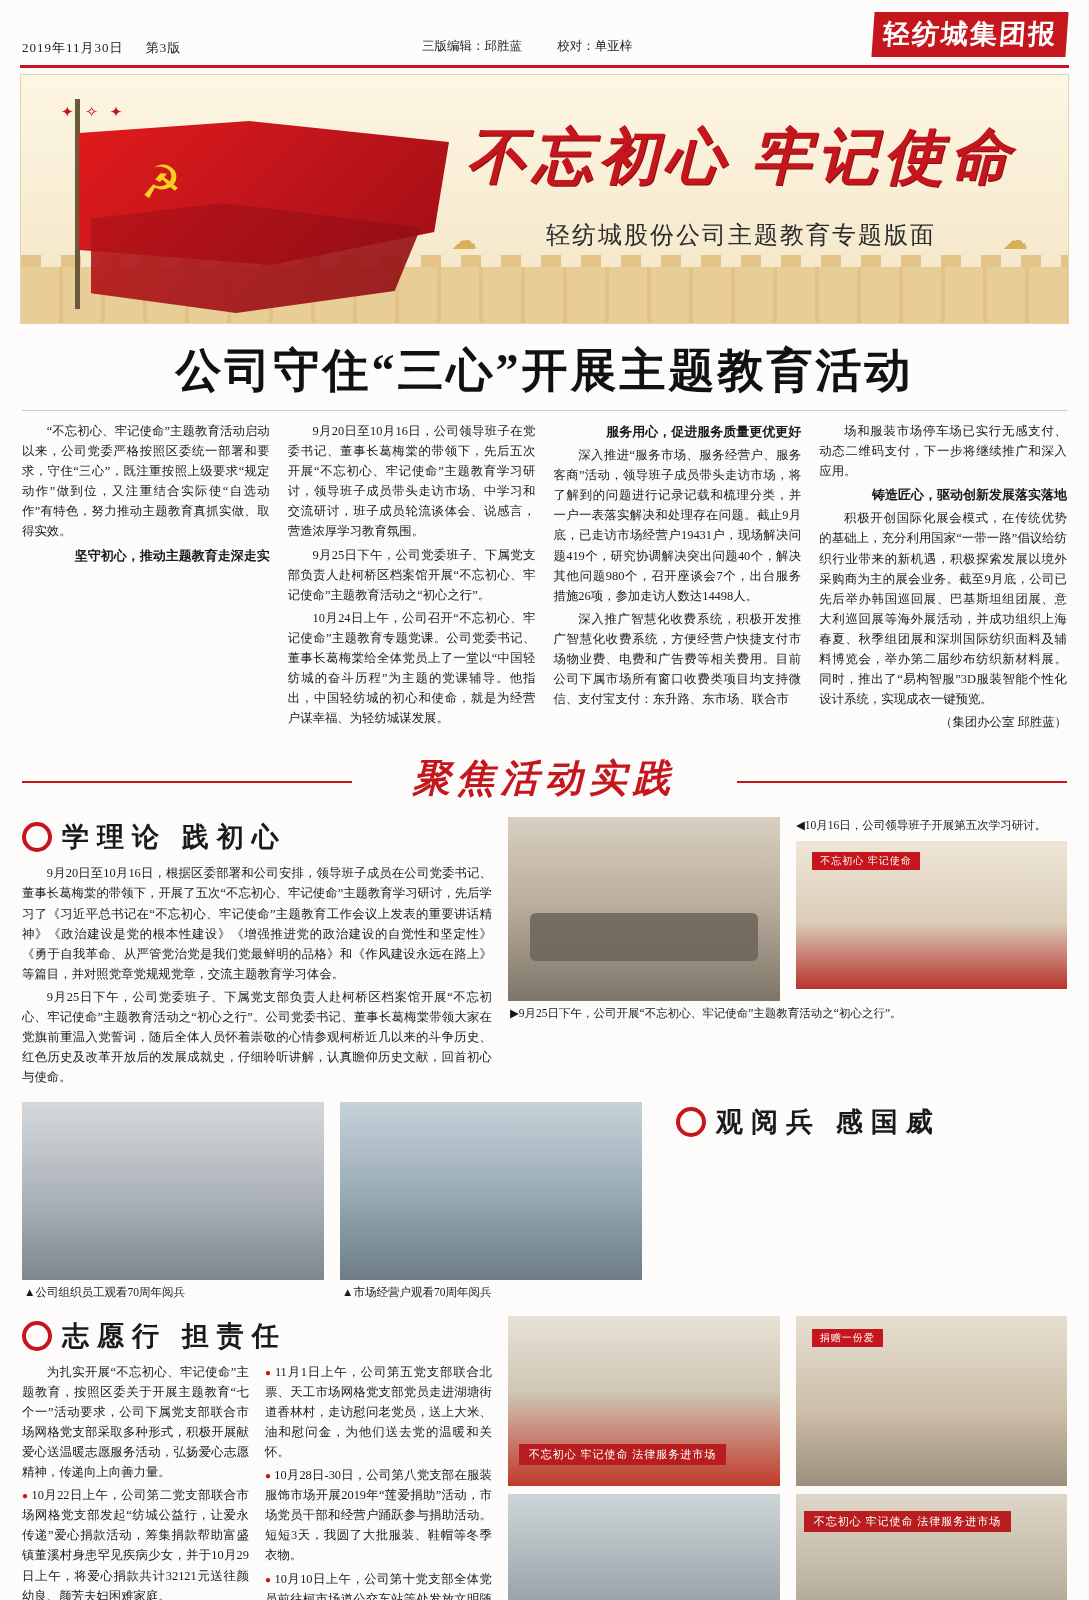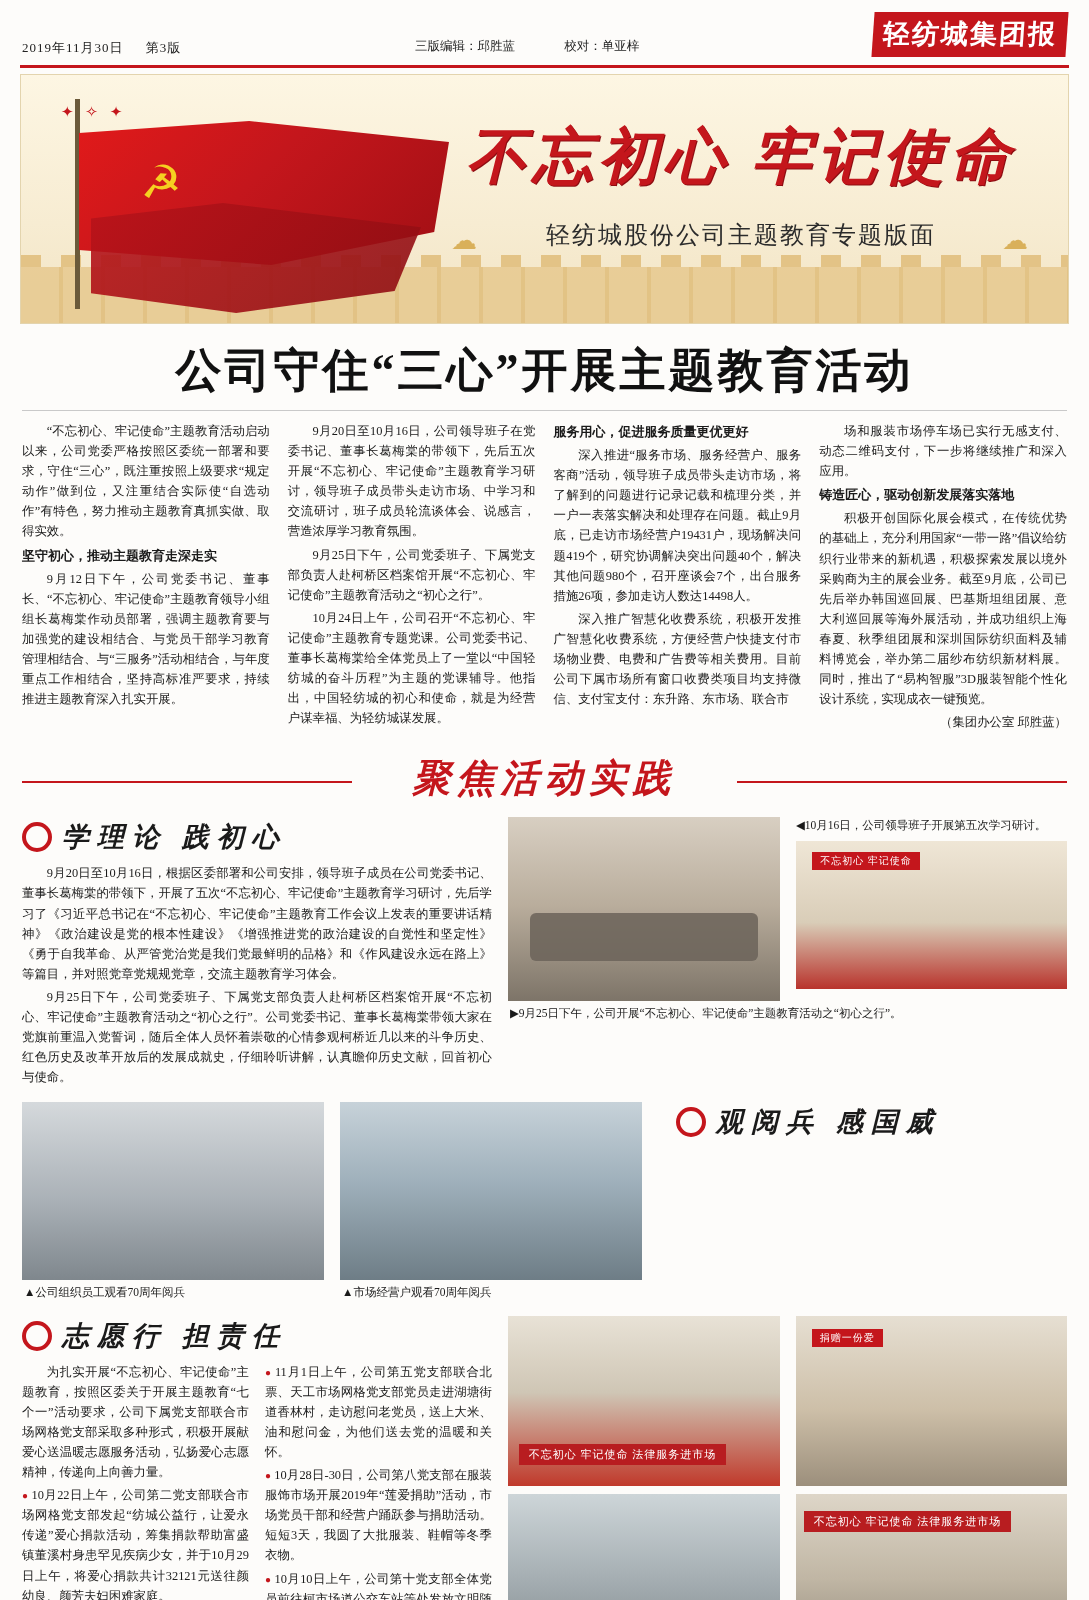--- a/index.html
+++ b/index.html
@@ -17,21 +17,21 @@
   }
   
   .masthead{
     display:flex;align-items:flex-end;justify-content:space-between;
     padding:12px 22px 6px 22px;
     box-sizing:border-box;
   }
   .mh-left{font-size:13px;color:#222;letter-spacing:1px;}
   .mh-left .issue{margin-left:18px;}
   .mh-mid{font-size:12.5px;color:#222;flex:1;text-align:center;padding-bottom:2px;}
-  .mh-mid span{margin:0 23px;}
+  .mh-mid span{margin:0 16px;}
   .mh-right{
     font-family:"Liberation Serif",serif;
     font-size:27px;font-weight:bold;color:#ffffff;
     background:#c4161c;
     padding:4px 10px 5px 10px;
     letter-spacing:2px;
     white-space:nowrap;
     transform:skewX(-4deg);
   }
   .rule-top{height:3px;background:#c4161c;margin:2px 20px 0 20px;}
@@ -93,42 +93,42 @@
     color:#111;
   }
   .rule-thin{height:1px;background:#c9c9c9;margin:8px 22px;}
   
   .cols4{
     display:flex;gap:18px;margin:10px 22px 0 22px;
   }
   .cols4 .col{flex:1;font-size:12.4px;line-height:1.62;text-align:justify;}
   .cols4 p{margin:0 0 3px 0;text-indent:2em;}
   .subhead{
-    text-align:left;font-weight:bold;font-size:13px;margin:5px 0 3px 0;
+    text-align:right;font-weight:bold;font-size:13px;margin:5px 0 3px 0;
     text-indent:0 !important;
   }
   .sign{text-align:right;text-indent:0 !important;margin-top:4px;}
   
   .sec-wrap{margin:18px 22px 0 22px;position:relative;height:58px;}
   .sec-wrap:before{content:"";position:absolute;left:0;top:28px;width:330px;height:2px;background:#c4161c;}
   .sec-wrap:after{content:"";position:absolute;right:0;top:28px;width:330px;height:2px;background:#c4161c;}
   .sec-title{
     position:absolute;left:0;right:0;top:0;text-align:center;
     font-size:38px;font-weight:bold;color:#c4161c;letter-spacing:6px;
     font-style:italic;
   }
   
   .block{margin:6px 22px 0 22px;}
   .rowflex{display:flex;gap:16px;}
   .hdg{display:flex;align-items:center;gap:10px;margin:2px 0 8px 0;}
   .hdg .ring{
     width:22px;height:22px;border:4px solid #c4161c;border-radius:50%;
     display:inline-block;
   }
-  .hdg .txt{font-size:27px;font-weight:bold;letter-spacing:8px;font-style:italic;}
+  .hdg .txt{font-size:27px;font-weight:bold;letter-spacing:8px;}
   .body-txt{font-size:12.4px;line-height:1.62;text-align:justify;}
   .body-txt p{margin:0 0 3px 0;text-indent:2em;}
   .cap{font-size:11.5px;margin:4px 2px 0 2px;line-height:1.5;}
   
   .ph{background:#cfd6dc;position:relative;overflow:hidden;}
   .ph.meeting{background:linear-gradient(180deg,#d8cfc2 0%,#b9ad9c 48%,#7d7468 100%);}
   .ph.meeting:after{
     content:"";position:absolute;left:8%;top:52%;width:84%;height:26%;
     background:#6b6359;border-radius:6px;opacity:.85;
   }
@@ -183,21 +183,20 @@
     <div class="bannersub">轻纺城股份公司主题教育专题版面</div>
   </div>
 
   <div class="headline">公司守住“三心”开展主题教育活动</div>
   <div class="rule-thin"></div>
 
   <div class="cols4">
     <div class="col">
       <p>“不忘初心、牢记使命”主题教育活动启动以来，公司党委严格按照区委统一部署和要求，守住“三心”，既注重按照上级要求“规定动作”做到位，又注重结合实际使“自选动作”有特色，努力推动主题教育真抓实做、取得实效。</p>
       <p class="subhead">坚守初心，推动主题教育走深走实</p>
-      <p>9月12日下午，公司党委书记、董事长、“不忘初心、牢记使命”主题教育领导小组组长葛梅棠作动员部署，强调主题教育要与加强党的建设相结合、与党员干部学习教育管理相结合、与“三服务”活动相结合，与年度重点工作相结合，坚持高标准严要求，持续推进主题教育深入扎实开展。</p>
     </div>
     <div class="col">
       <p>9月20日至10月16日，公司领导班子在党委书记、董事长葛梅棠的带领下，先后五次开展“不忘初心、牢记使命”主题教育学习研讨，领导班子成员带头走访市场、中学习和交流研讨，班子成员轮流谈体会、说感言，营造浓厚学习教育氛围。</p>
       <p>9月25日下午，公司党委班子、下属党支部负责人赴柯桥区档案馆开展“不忘初心、牢记使命”主题教育活动之“初心之行”。</p>
       <p>10月24日上午，公司召开“不忘初心、牢记使命”主题教育专题党课。公司党委书记、董事长葛梅棠给全体党员上了一堂以“中国轻纺城的奋斗历程”为主题的党课辅导。他指出，中国轻纺城的初心和使命，就是为经营户谋幸福、为轻纺城谋发展。</p>
     </div>
     <div class="col">
       <p class="subhead">服务用心，促进服务质量更优更好</p>
       <p>深入推进“服务市场、服务经营户、服务客商”活动，领导班子成员带头走访市场，将了解到的问题进行记录记载和梳理分类，并一户一表落实解决和处理存在问题。截止9月底，已走访市场经营户19431户，现场解决问题419个，研究协调解决突出问题40个，解决其他问题980个，召开座谈会7个，出台服务措施26项，参加走访人数达14498人。</p>
       <p>深入推广智慧化收费系统，积极开发推广智慧化收费系统，方便经营户快捷支付市场物业费、电费和广告费等相关费用。目前公司下属市场所有窗口收费类项目均支持微信、支付宝支付：东升路、东市场、联合市</p>

